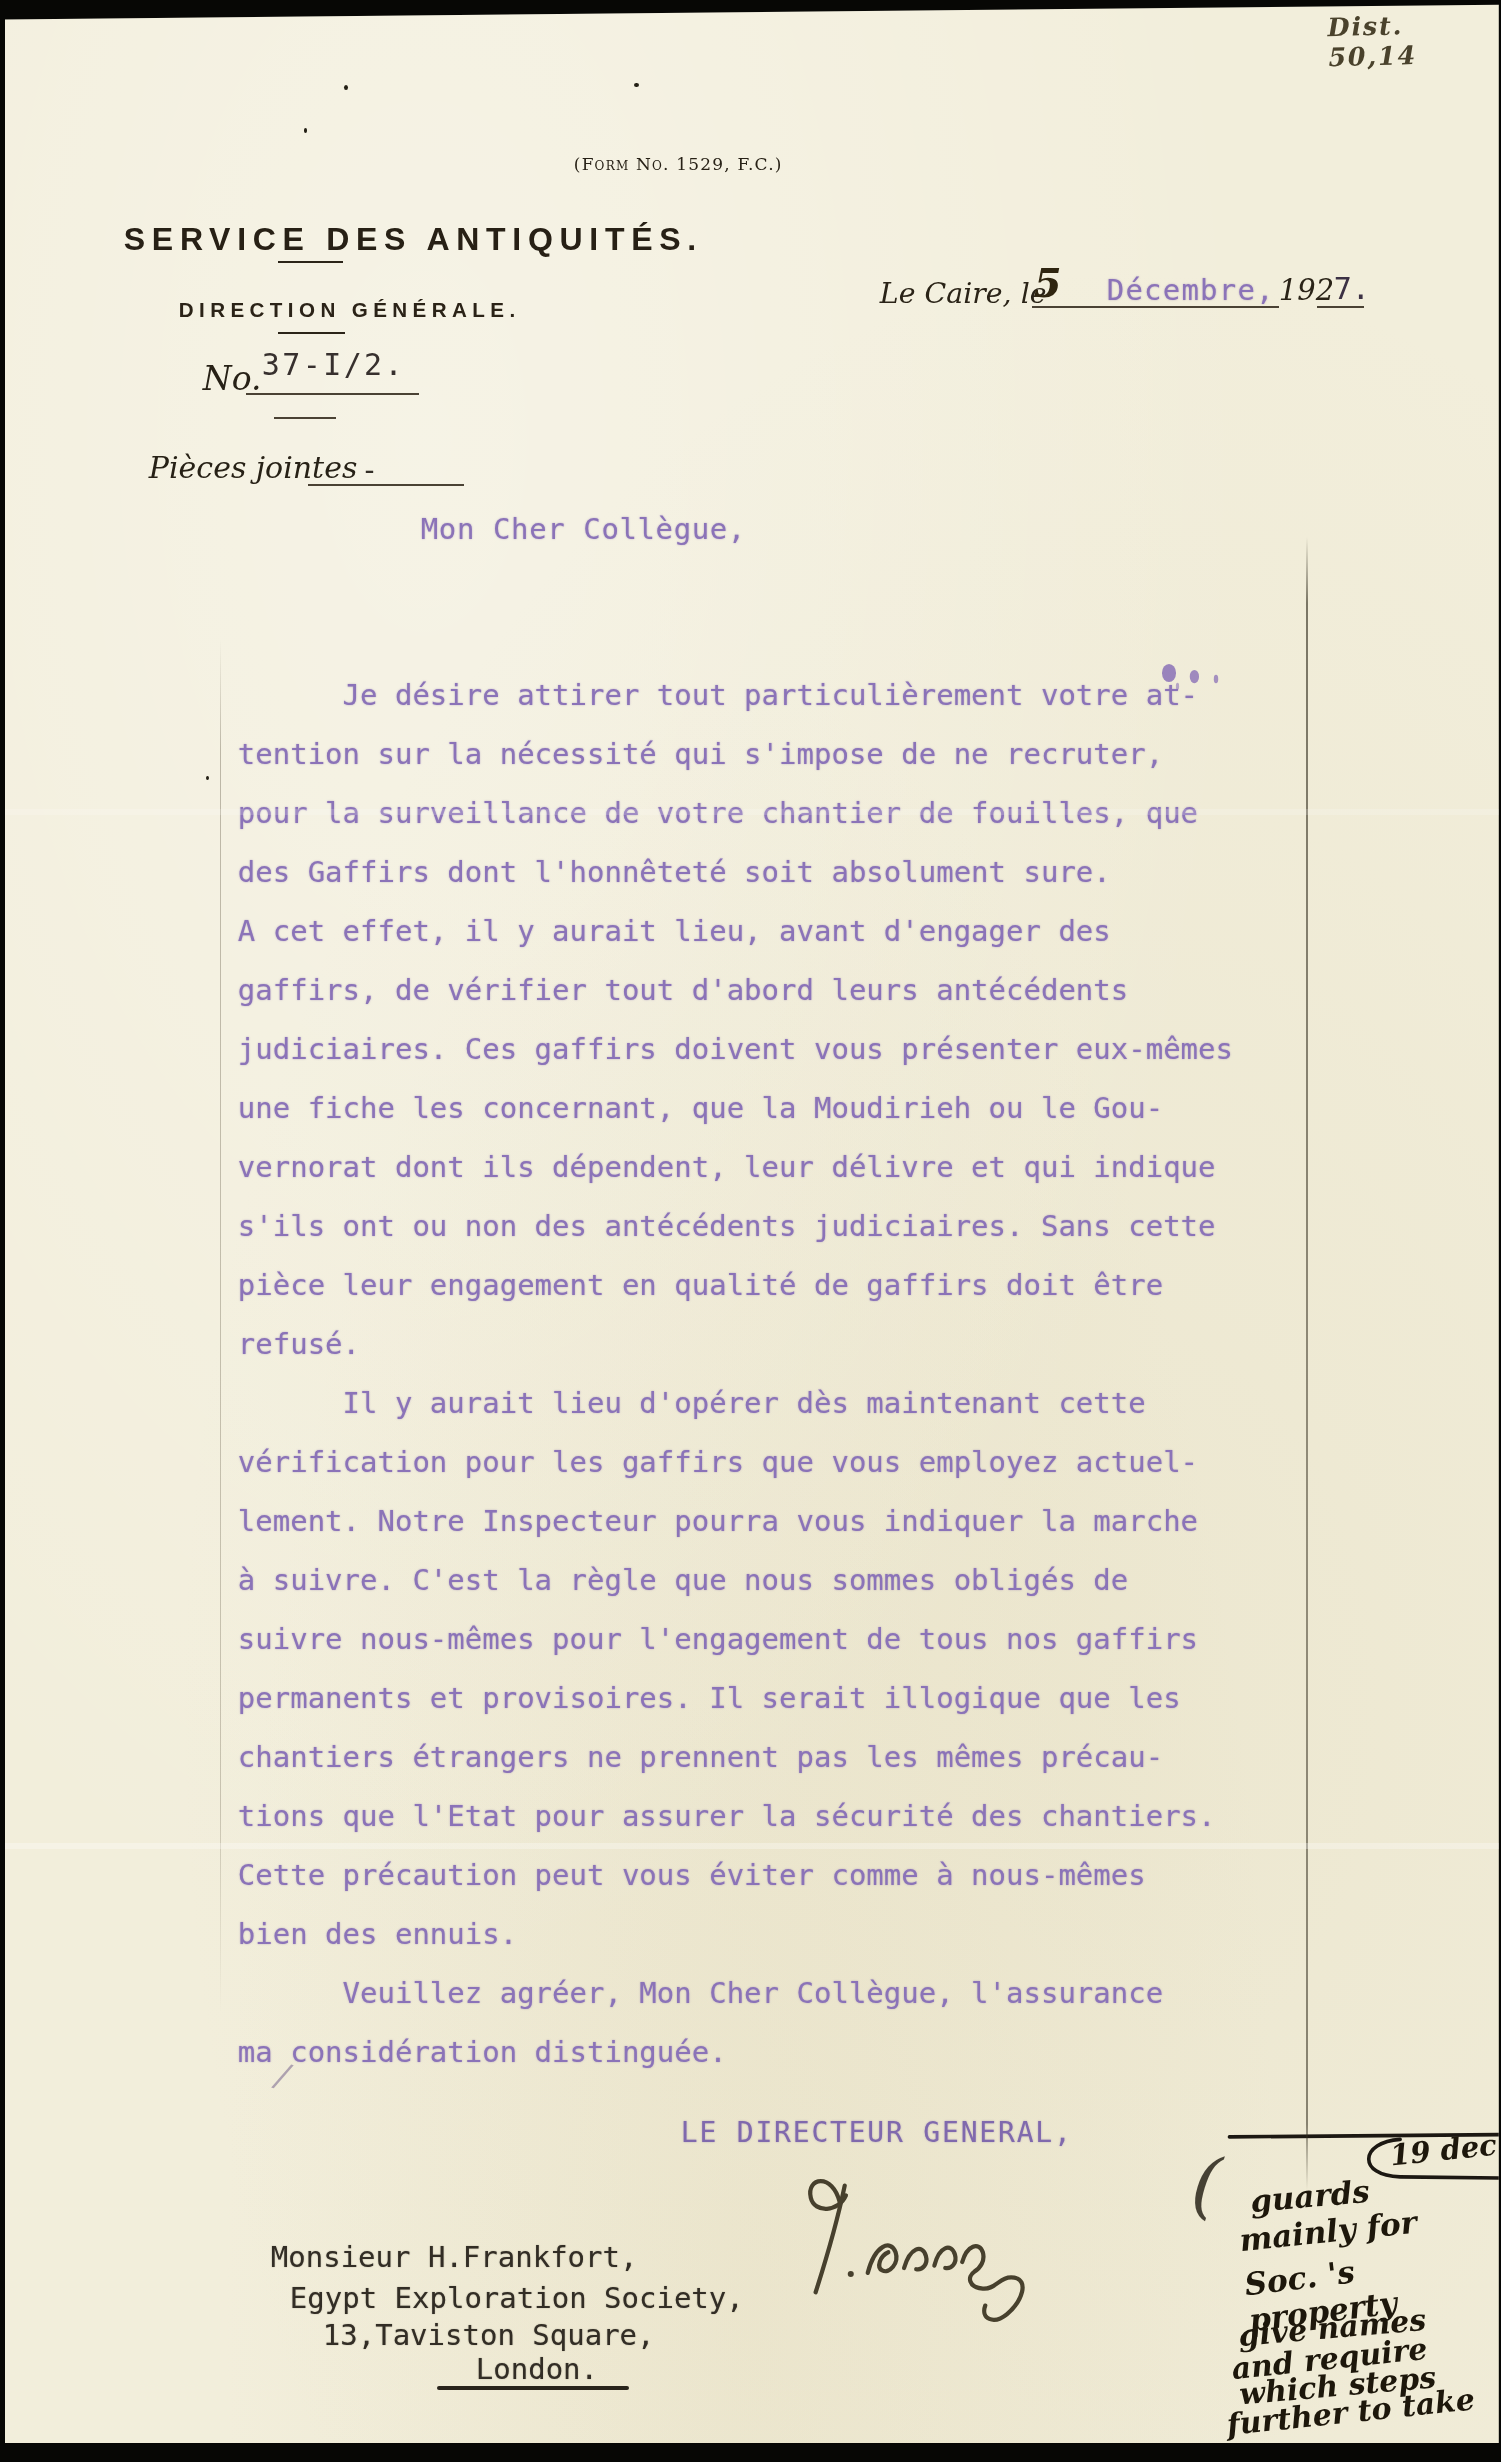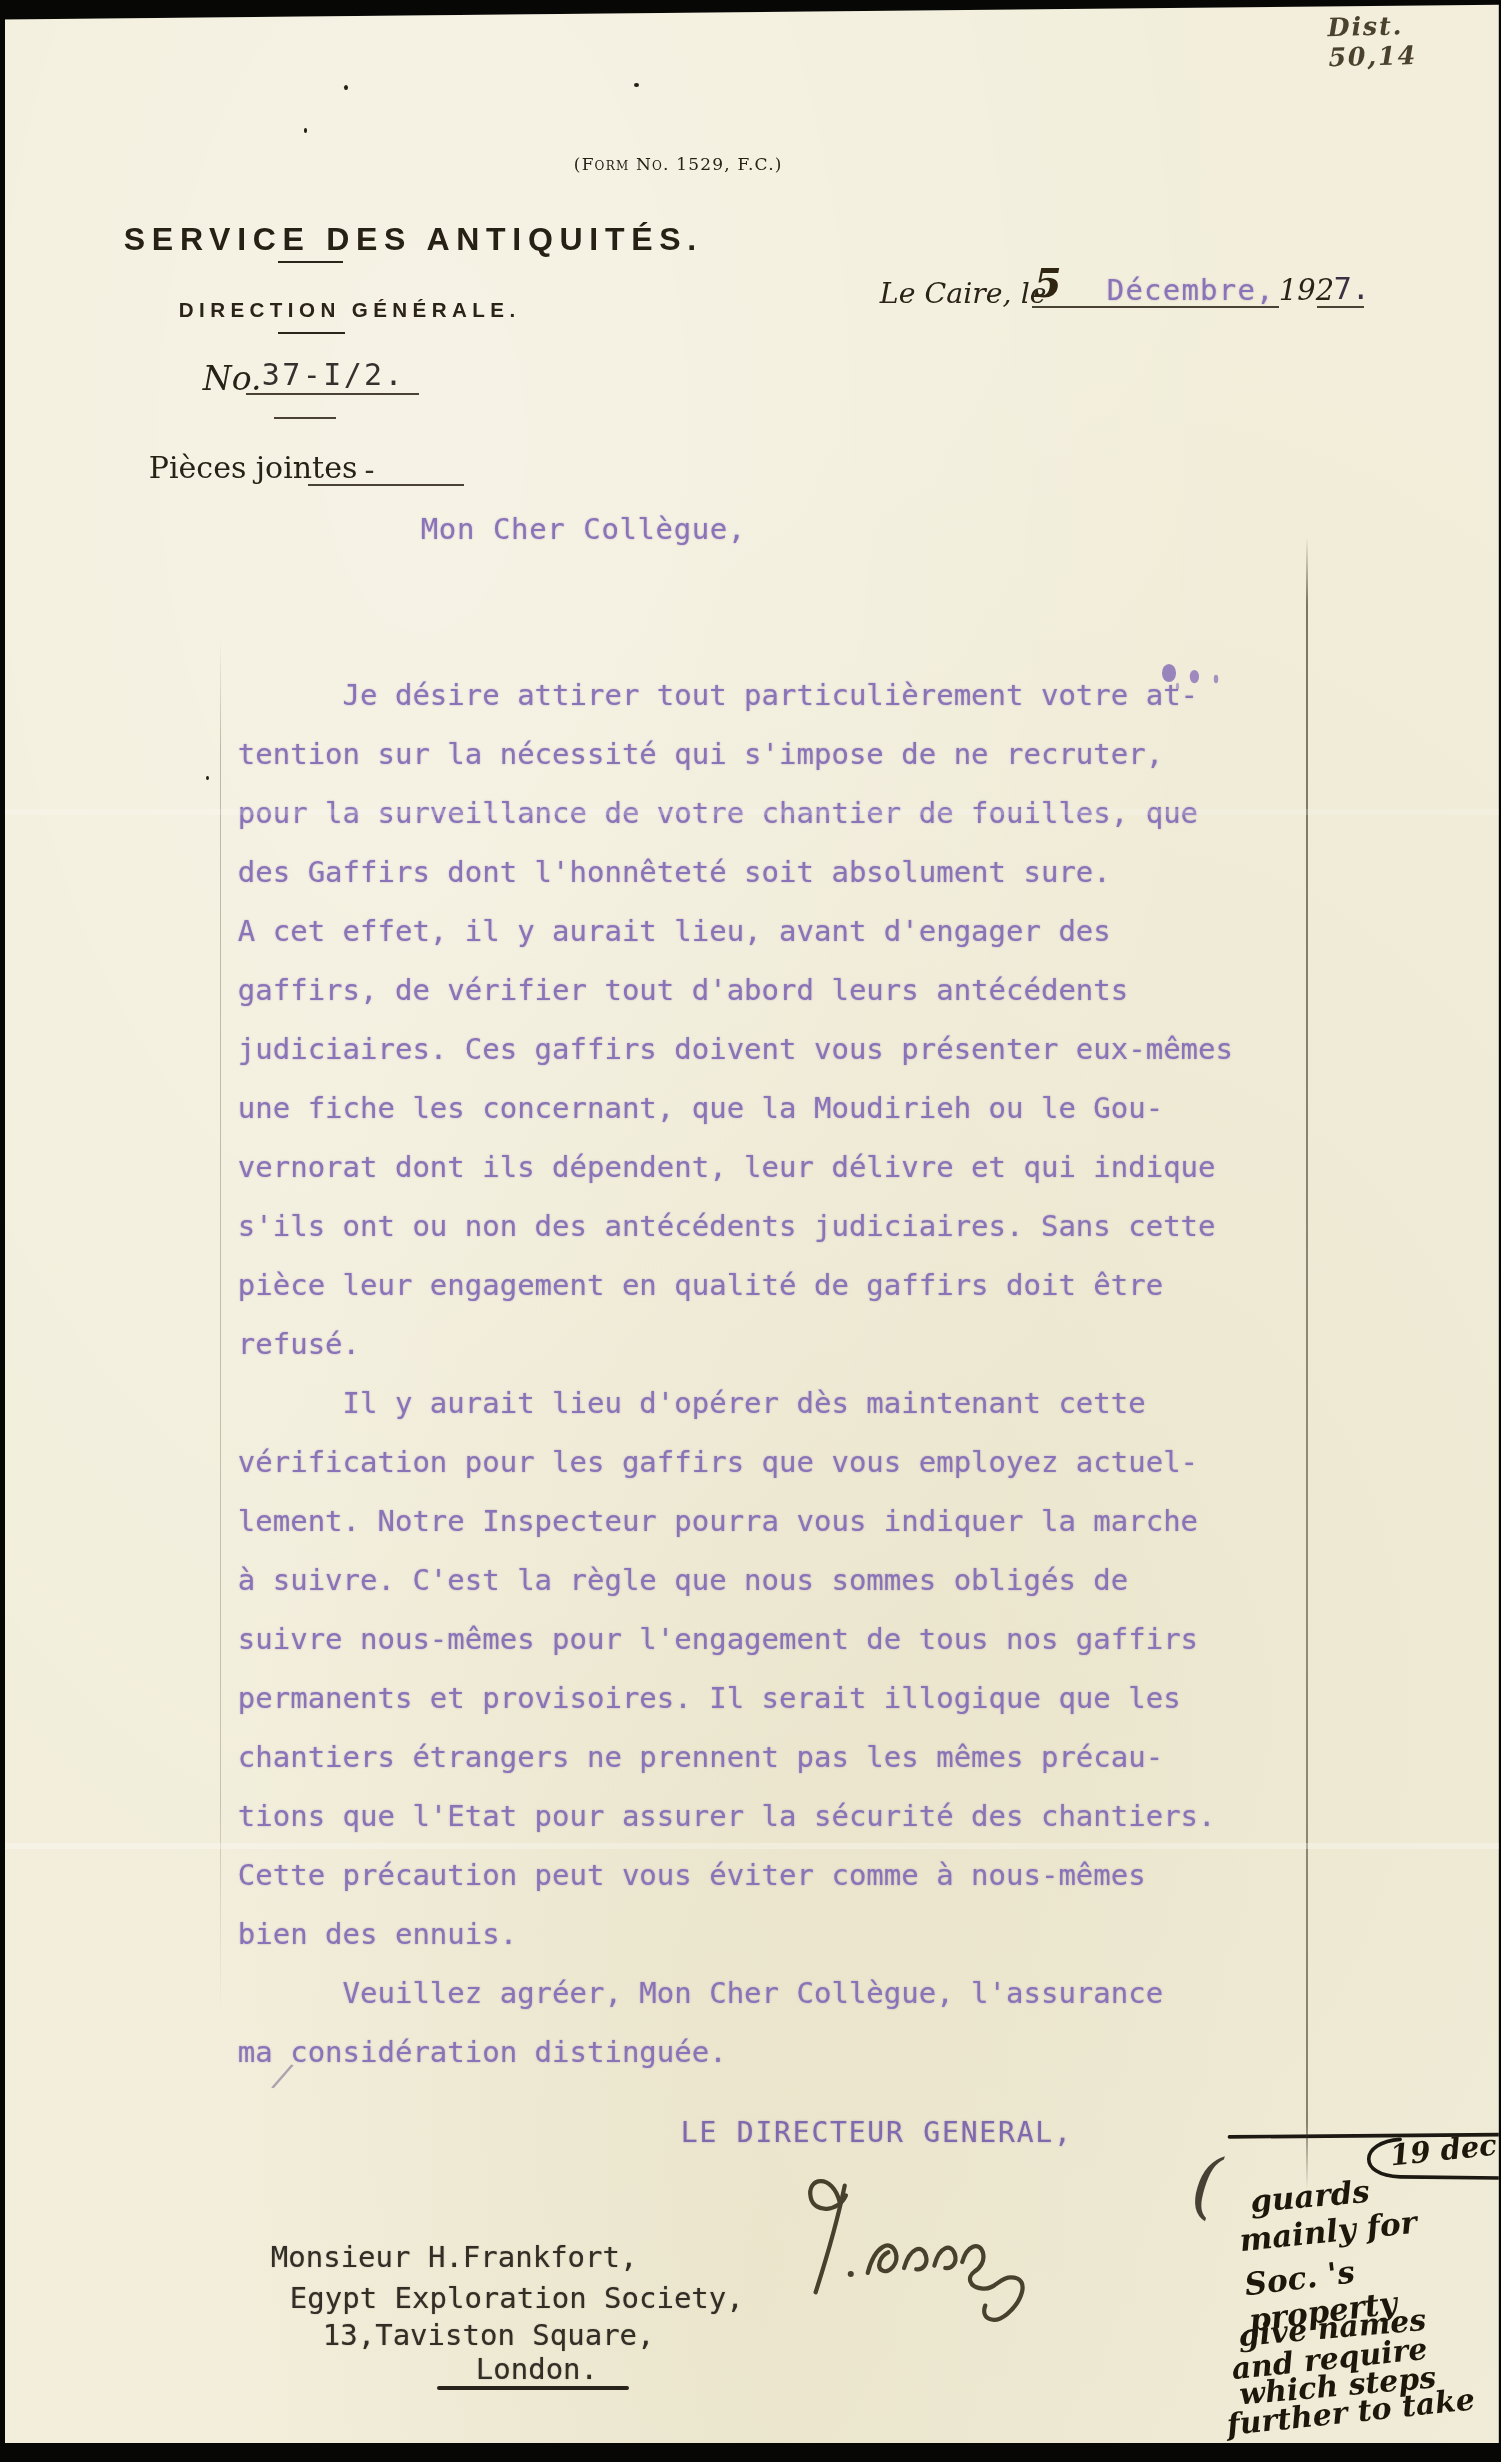--- a/index.html
+++ b/index.html
@@ -28,23 +28,23 @@
   .rule{position:absolute;background:#2b2418;height:2.4px;}
   .rule-thin{position:absolute;background:#4a4234;height:1.8px;}
   
   .lecaire{left:875px;top:277px;font-style:italic;font-size:28.4px;color:#2a2317;}
   .day5{left:1029px;top:259px;font-size:40px;font-weight:bold;color:#2f2510;font-style:italic;}
   .month{left:1078px;top:273px;font-family:"DejaVu Sans Mono",monospace;font-size:29px;
          color:#50466a;letter-spacing:1.2px;text-shadow:0 0 1.2px rgba(80,70,106,.5);margin-left:24px;}
   .y192{left:1274px;top:273px;font-style:italic;font-size:29px;color:#2a2317;}
   .y7{left:1329px;top:271px;font-family:"DejaVu Sans Mono",monospace;font-size:30px;color:#3c3144;}
   .no-label{left:198px;top:359px;font-style:italic;font-size:33px;color:#272116;}
-  .no-value{left:257px;top:357px;font-family:"DejaVu Sans Mono",monospace;font-size:30px;
+  .no-value{left:257px;top:347px;font-family:"DejaVu Sans Mono",monospace;font-size:30px;
             color:#37302e;letter-spacing:2.4px;text-align:center;}
-  .pieces{left:144px;top:450px;font-size:30px;color:#272116;}
+  .pieces{left:144px;top:450px;font-style:italic;font-size:30px;color:#272116;}
   .pieces-dash{left:356px;top:453px;font-family:"DejaVu Sans Mono",monospace;font-size:29px;color:#332e26;}
   
   .typed{font-family:"DejaVu Sans Mono",monospace;color:#8b73b8;
          text-shadow:0 0 1.8px rgba(124,100,170,.55);}
   .salutation{left:416px;top:512px;font-size:29px;letter-spacing:0.6px;}
   .typed-body{left:233px;top:666px;font-size:29px;line-height:59px;white-space:pre;}
   .typed-body .bline{height:59px;}
   .signoff{left:676px;top:2116px;font-size:28px;letter-spacing:1.8px;color:#8069ad;}
   .stray-mark{left:272px;top:2056px;font-size:33px;font-style:italic;
               color:rgba(118,100,140,.55);transform:rotate(14deg);}

